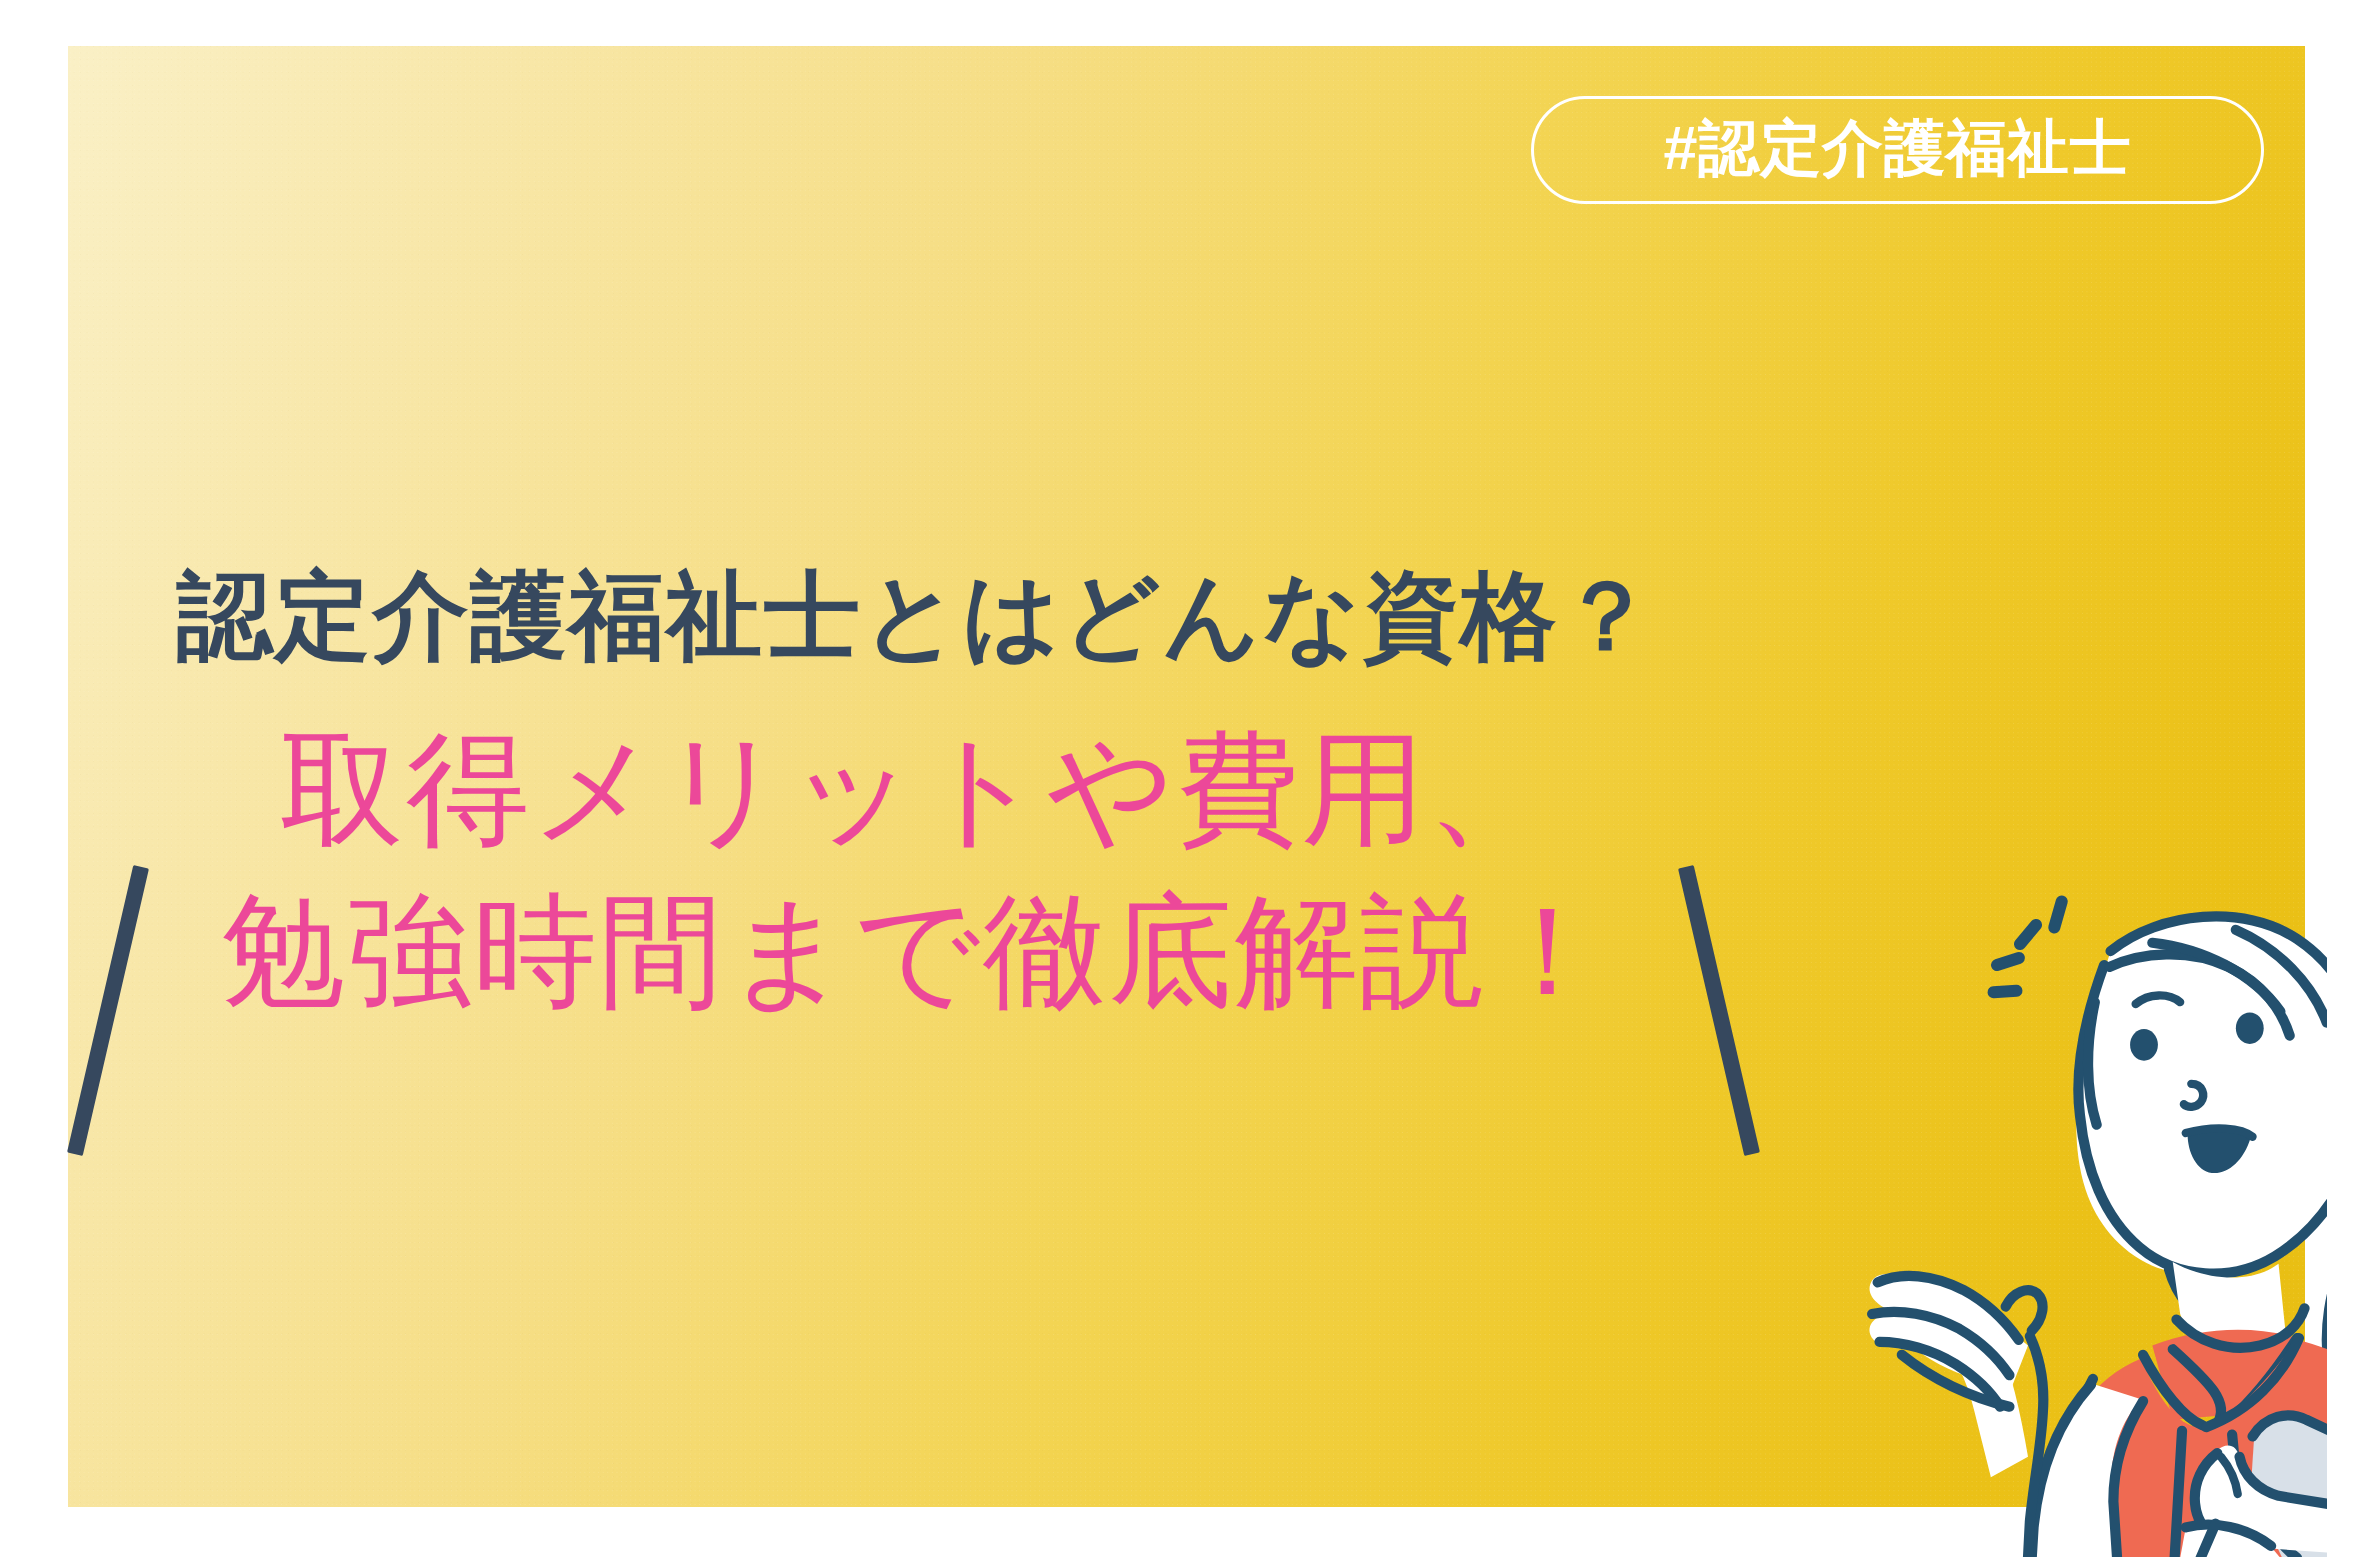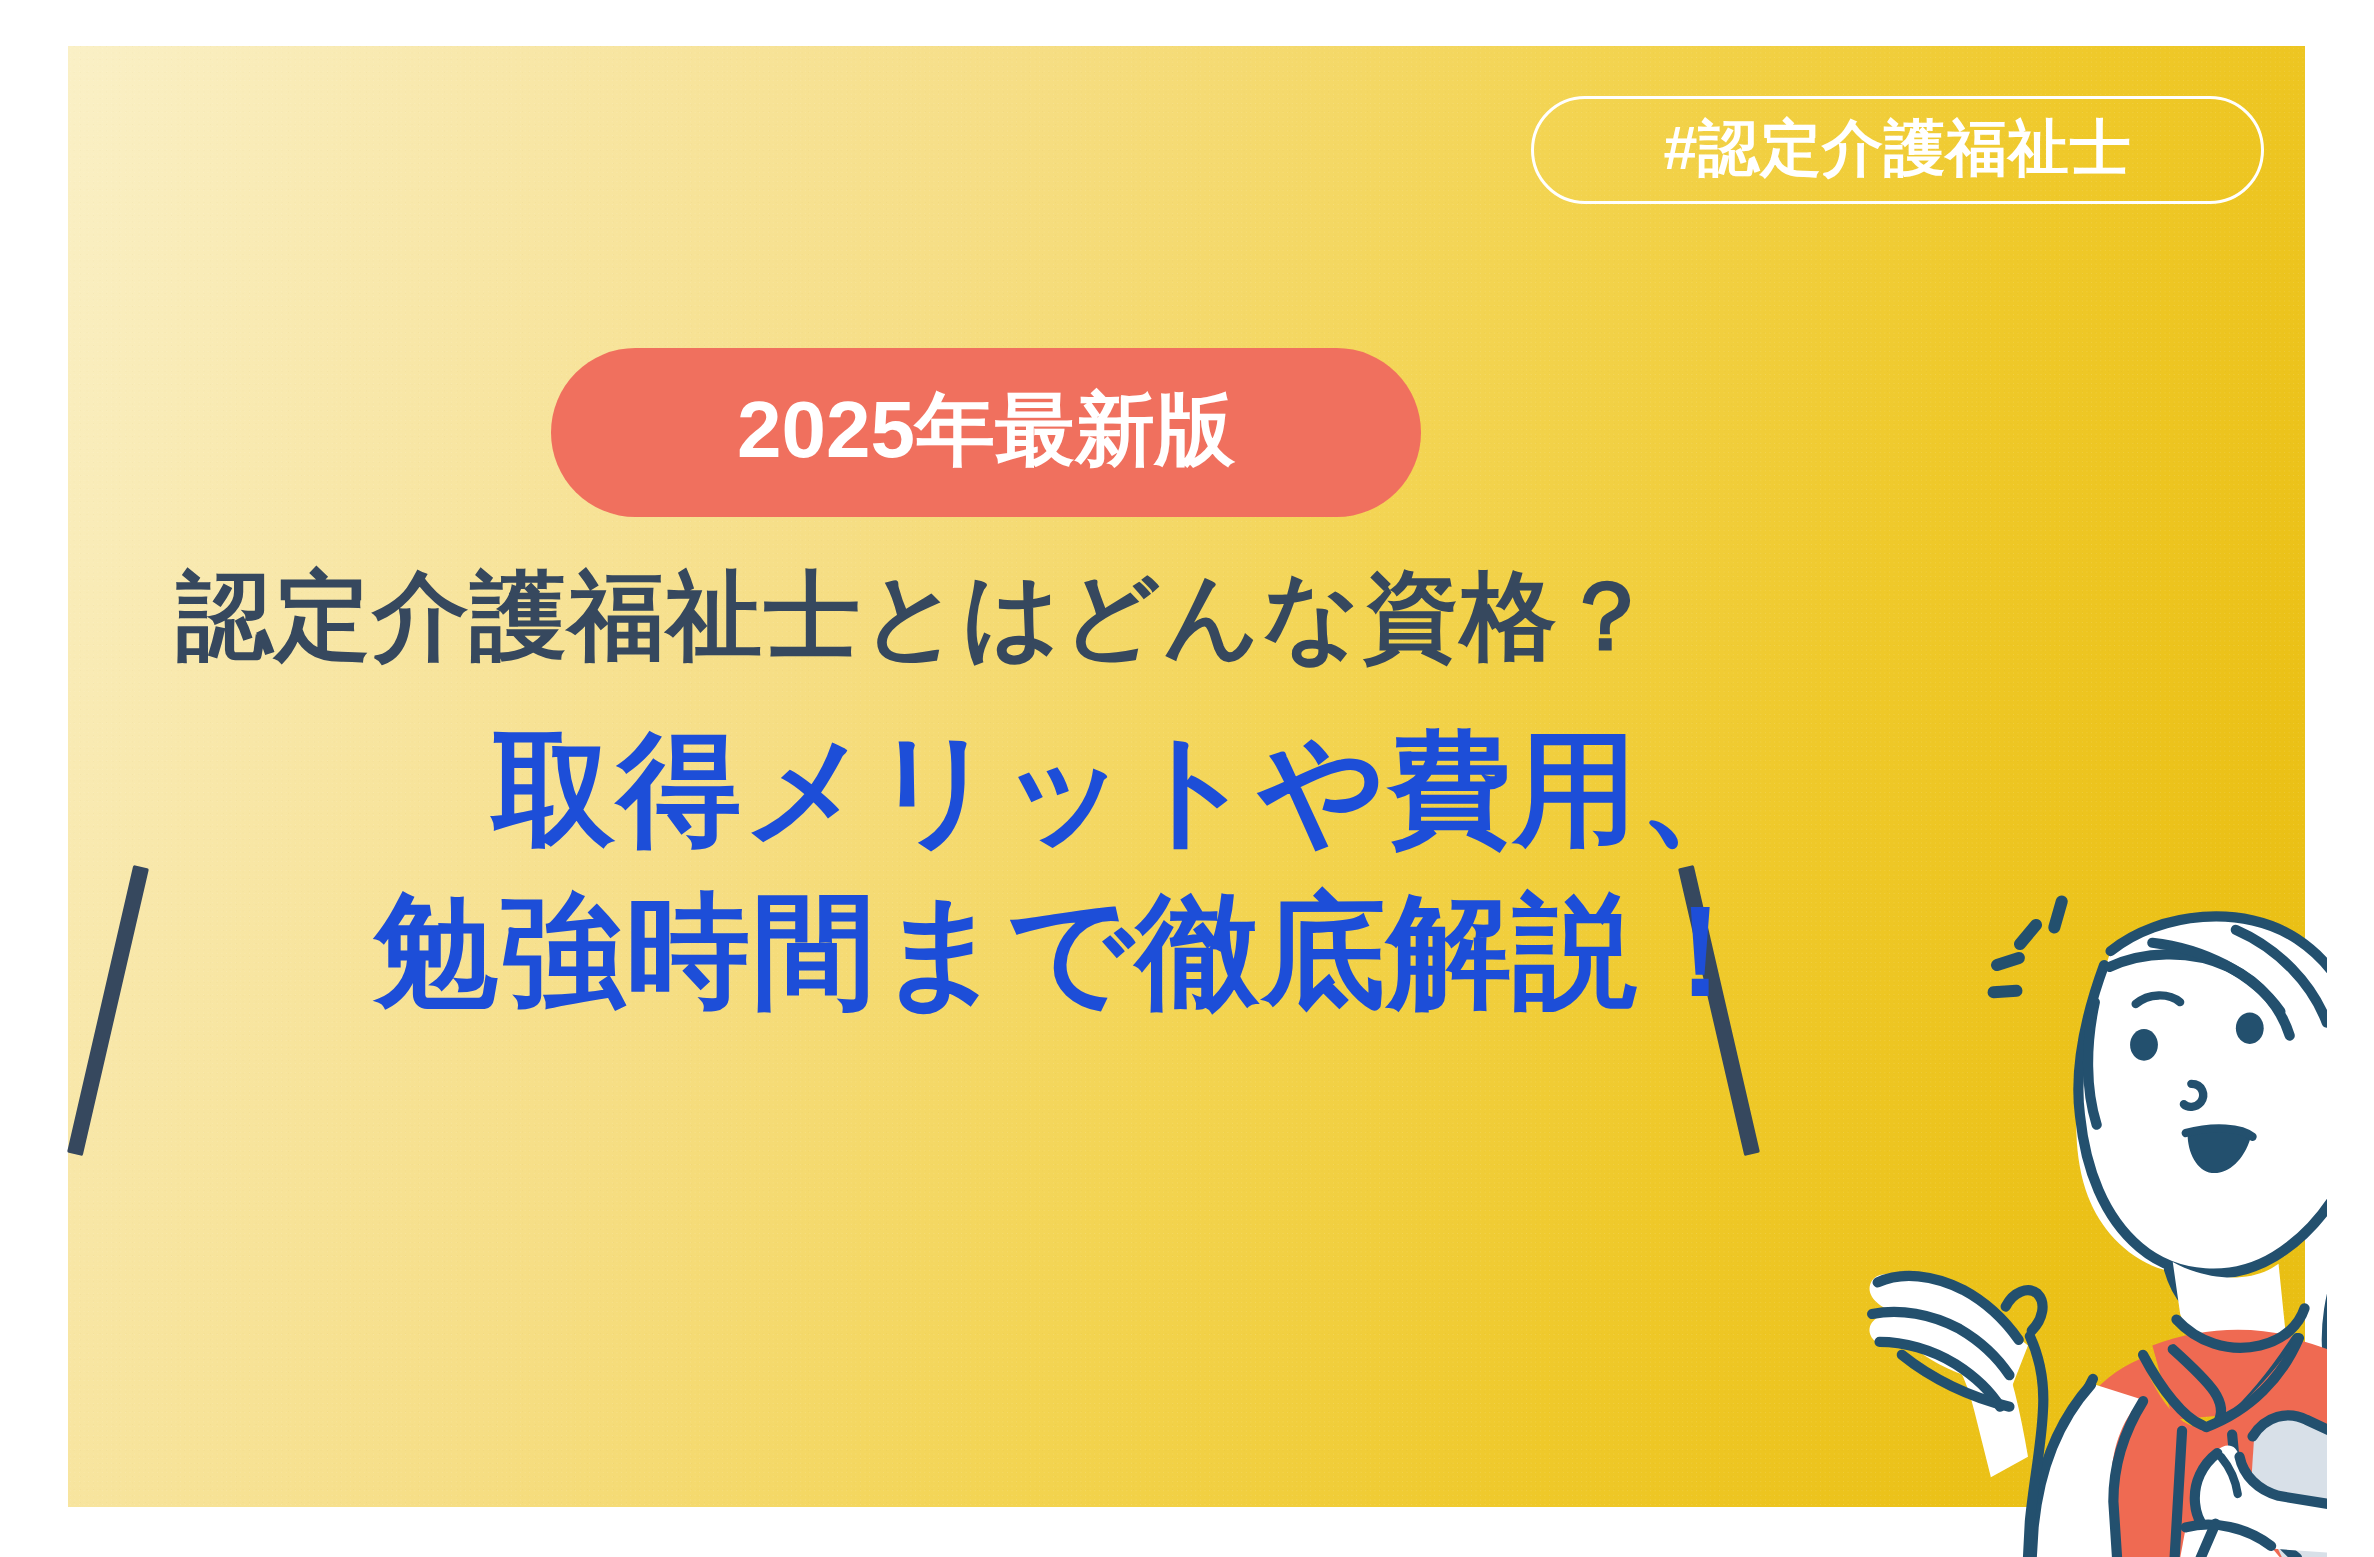--- a/index.html
+++ b/index.html
@@ -116,26 +116,25 @@
     font-weight: 700;
     line-height: 1.22;
     letter-spacing: 1.9px;
     white-space: nowrap;
     color: #36485E;
     text-align: center;
   }
   .headline-line2,
   .headline-line3 {
     font-size: 124px;
-    font-weight: 700;
+    font-weight: 400;
     line-height: 1.26;
     letter-spacing: 1.9px;
     white-space: nowrap;
-    color: #1d4ed8;
-    text-align: right;
+    color: #ec4899;
   }
   .headline-line2 { margin-top: 37px; }
   .headline-line3 { margin-top: 5.6px; }
 
   
   .slash {
     position: absolute;
     width: 16px;
     height: 295px;
     background: #36485E;
@@ -194,23 +193,20 @@
 <body>
 
 <div id="canvas">
 
   <div id="hero-panel"></div>
 
   <div id="hashtag-badge">
     <span class="badge-text">#認定介護福祉士</span>
   </div>
 
-  <div id="year-pill">
-    <span class="pill-text">2025年最新版</span>
-  </div>
 
   <div class="slash" id="slash-left"></div>
   <div class="slash" id="slash-right"></div>
 
   <div id="headline">
     <div class="headline-line1">認定介護福祉士とはどんな資格？</div>
     <div class="headline-line2">取得メリットや費用、</div>
     <div class="headline-line3">勉強時間まで徹底解説！</div>
   </div>
 

